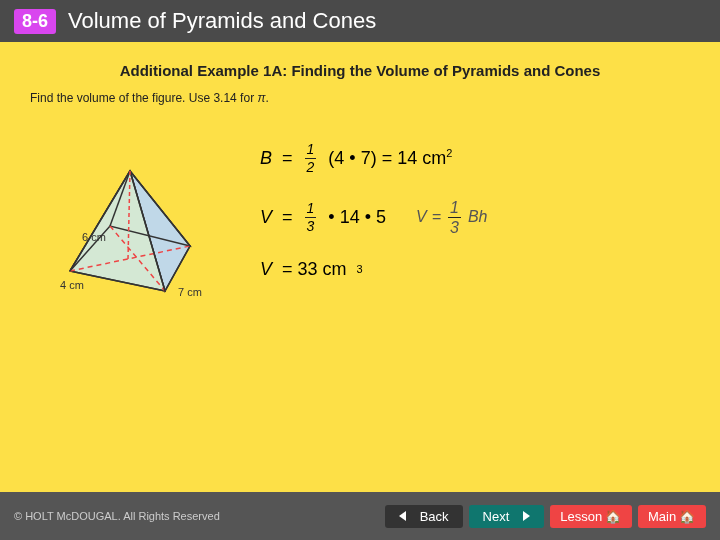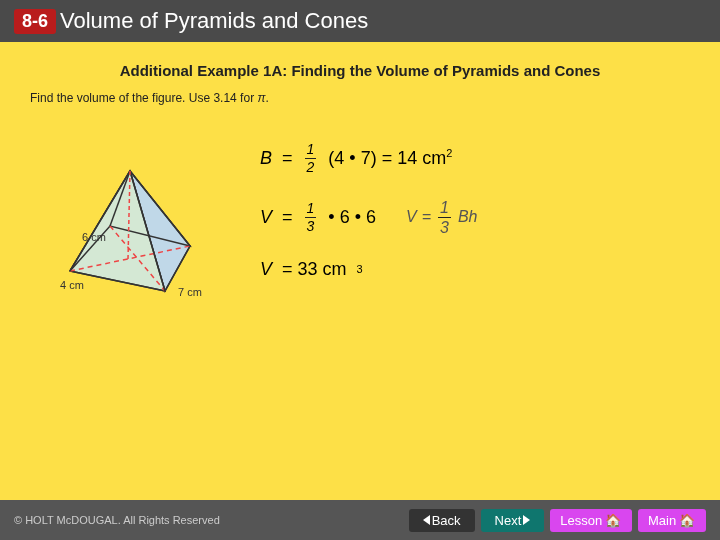--- a/index.html
+++ b/index.html
@@ -17,27 +17,27 @@
     .header-bar {
       background: #4a4a4a;
       color: white;
       display: flex;
       align-items: center;
       padding: 6px 14px;
       height: 42px;
     }
 
     .lesson-badge {
-      background: #b91c1c;
+      background: #d946ef;
       color: white;
       font-weight: bold;
       font-size: 18px;
       padding: 2px 8px;
       border-radius: 3px;
-      margin-right: 4px;
+      margin-right: 12px;
       white-space: nowrap;
     }
 
     .header-title {
       font-size: 22px;
       font-weight: normal;
       color: white;
     }
 
     
@@ -147,21 +147,21 @@
       font-size: 16px;
       padding: 0 2px;
       line-height: 1.2;
     }
 
     .italic { font-style: italic; }
 
     
     .nav-bar {
       background: #555;
-      height: 40px;
+      height: 48px;
       display: flex;
       align-items: center;
       justify-content: space-between;
       padding: 0 14px;
       position: absolute;
       bottom: 0;
       left: 0;
       right: 0;
     }
 
@@ -178,21 +178,21 @@
     .nav-btn {
       background: #333;
       color: white;
       border: none;
       padding: 4px 14px;
       font-size: 13px;
       cursor: pointer;
       border-radius: 3px;
       display: flex;
       align-items: center;
-      gap: 0;
+      gap: 12px;
     }
 
     .nav-btn.active-btn {
       background: #0f766e;
     }
 
     .nav-btn .arrow-left {
       display: inline-block;
       width: 0; height: 0;
       border-top: 5px solid transparent;
@@ -204,21 +204,21 @@
     .nav-btn .arrow-right {
       display: inline-block;
       width: 0; height: 0;
       border-top: 5px solid transparent;
       border-bottom: 5px solid transparent;
       border-left: 7px solid white;
       margin-left: 2px;
     }
 
     .nav-icon-btn {
-      background: #d946ef;
+      background: #ef4444;
       color: white;
       border: none;
       padding: 4px 10px;
       font-size: 13px;
       cursor: pointer;
       border-radius: 3px;
     }
 
     .superscript {
       font-size: 11px;
@@ -299,21 +299,21 @@
       </div>
 
       <div class="math-line-row">
         <div class="math-line" style="margin-bottom:0;">
           <span class="italic">V</span>
           <span> = </span>
           <span class="frac">
             <span class="num">1</span>
             <span class="den">3</span>
           </span>
-          <span>• 6 • 6</span>
+          <span>• 14 • 5</span>
         </div>
 
         <div class="formula-box">
           <span class="italic">V</span>
           <span> = </span>
           <span class="frac-italic">
             <span class="num">1</span>
             <span class="den">3</span>
           </span>
           <span class="italic">Bh</span>

